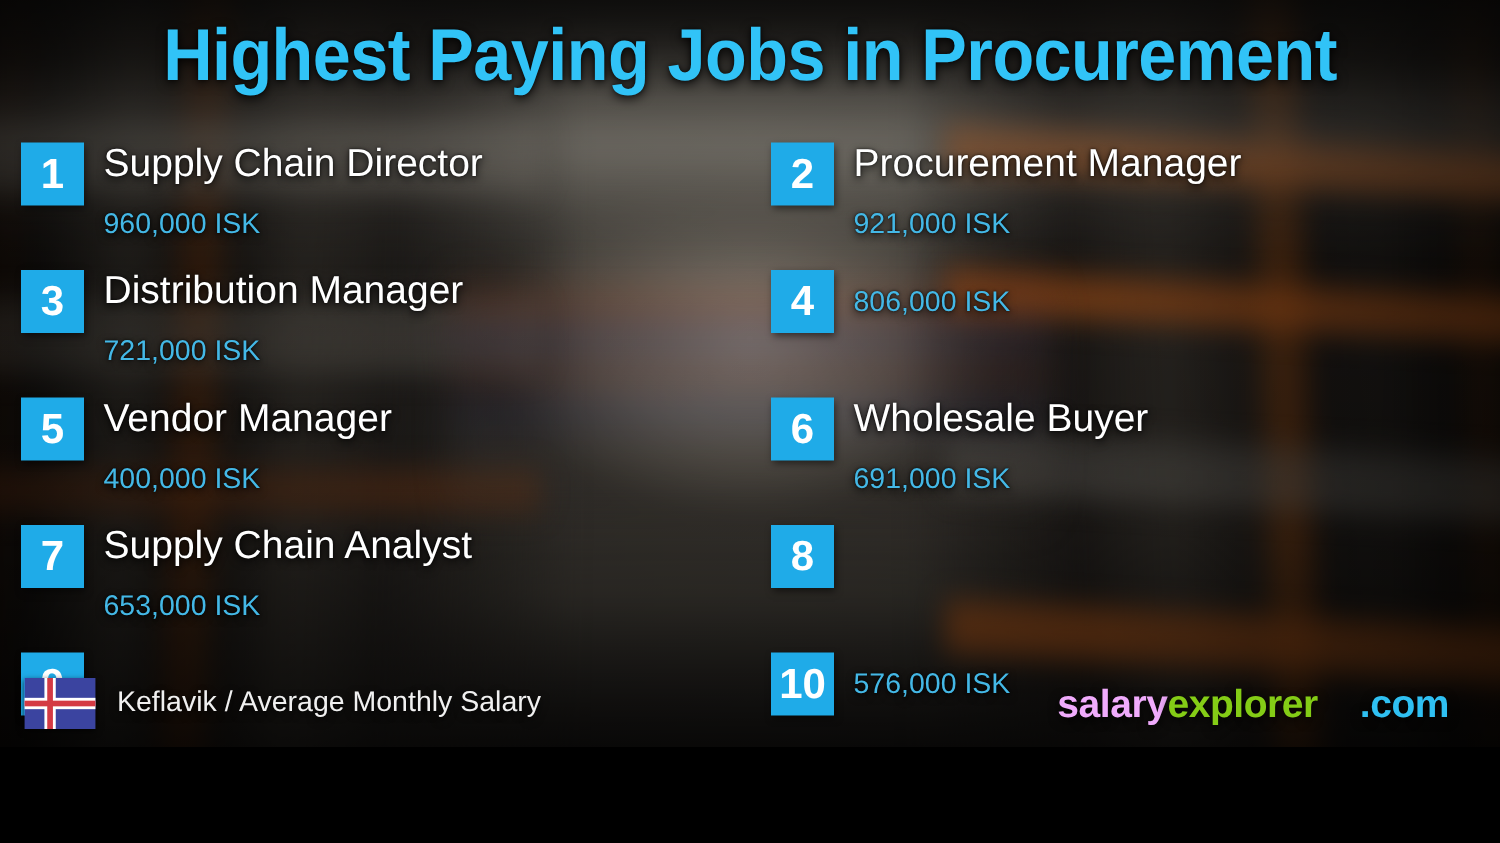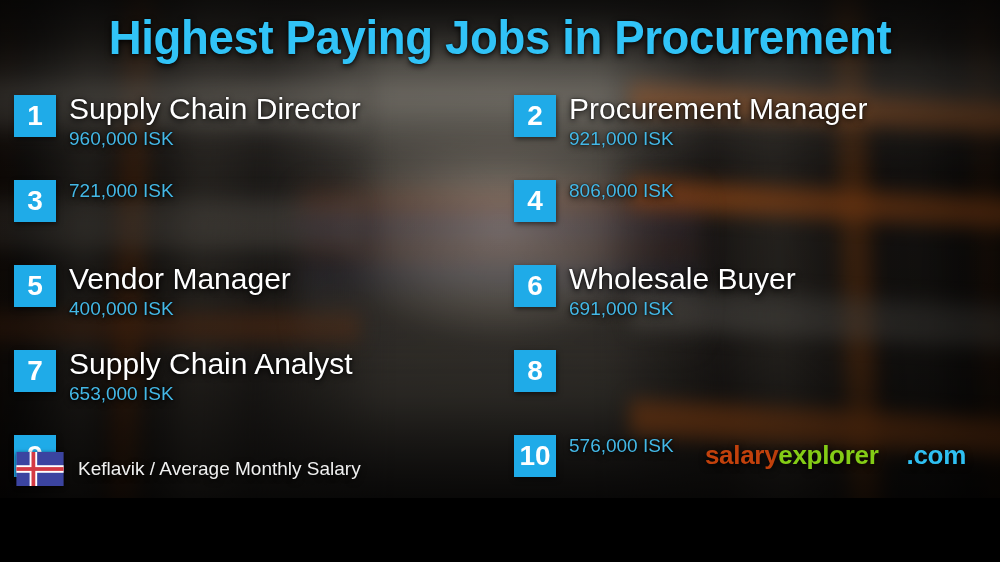--- a/index.html
+++ b/index.html
@@ -187,43 +187,44 @@
     box-sizing: border-box;
     margin-top: 3px;
     box-shadow: 1px 2px 5px rgba(0,0,0,.55);
   }
 
   .entry-text {
     margin-left: 13px;
     min-width: 0;
   }
   .job-title {
-    font-size: 30px;
+    font-size: 26px;
     line-height: 33px;
     color: #ffffff;
     white-space: nowrap;
     text-shadow: 0 2px 6px rgba(0,0,0,.9), 0 0 2px rgba(0,0,0,.75);
   }
   .job-salary {
     font-size: 19px;
     line-height: 26px;
     color: #44b8e6;
-    margin-top: 1px;
+    margin-top: 12px;
     white-space: nowrap;
     text-shadow: 0 2px 6px rgba(0,0,0,.95), 0 0 2px rgba(0,0,0,.8);
   }
 
   
   .footer {
     position: absolute;
     left: 0;
     bottom: 0;
     width: 1000px;
     height: 58px;
     display: flex;
+    align-items: center;
   }
   .footer-left {
     display: flex;
     align-items: center;
     padding-left: 16px;
   }
   .flag {
     width: 48px;
     height: 34px;
     display: block;
@@ -238,21 +239,21 @@
   }
   .footer-right {
     margin-left: auto;
     padding-right: 34px;
     font-size: 26px;
     font-weight: bold;
     letter-spacing: -0.3px;
     white-space: nowrap;
     text-shadow: 0 2px 7px rgba(0,0,0,.95);
   }
-  .brand-a { color: #c2410c; }
+  .brand-a { color: #f0abfc; }
   .brand-b { color: #84cc16; }
   .brand-c { color: #2fc0f2; margin-left: 28px; }
 </style>
 </head>
 <body>
 
 <div id="infographic">
 
   <div class="bg-photo">
     <div class="bg-layer bg-base"></div>
@@ -285,20 +286,21 @@
             <div class="job-title">Procurement Manager</div>
             <div class="job-salary">921,000 ISK</div>
           </div>
         </div>
       </div>
 
       <div class="row">
         <div class="cell col-a">
           <div class="rank-badge">3</div>
           <div class="entry-text">
+            <div class="job-title">Distribution Manager</div>
             <div class="job-salary">721,000 ISK</div>
           </div>
         </div>
         <div class="cell col-b">
           <div class="rank-badge">4</div>
           <div class="entry-text">
             <div class="job-salary">806,000 ISK</div>
           </div>
         </div>
       </div>

